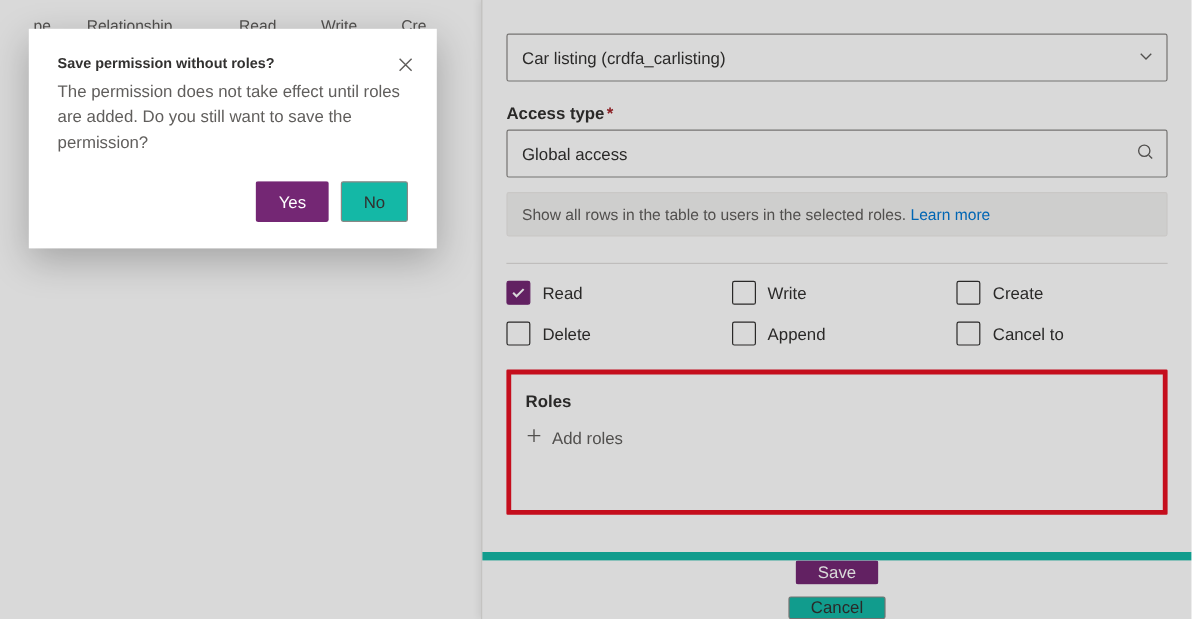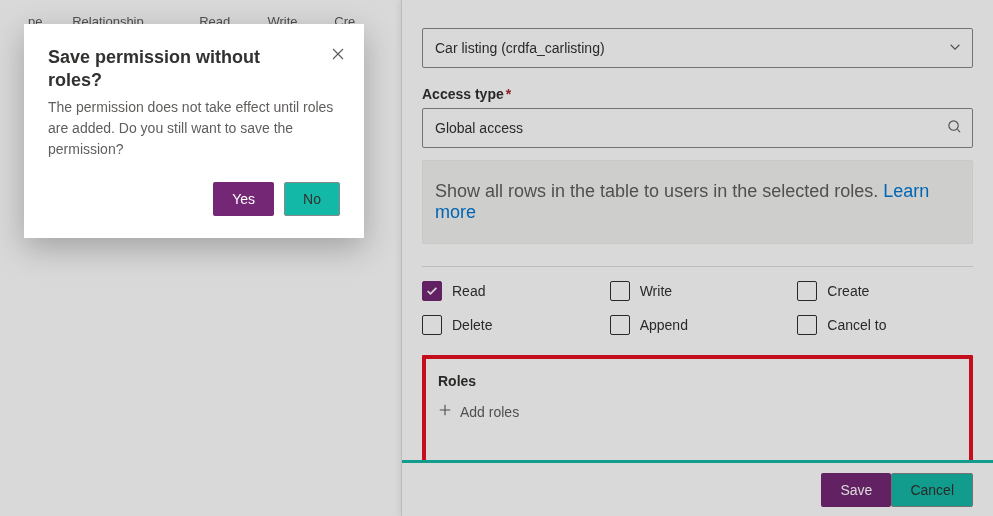--- a/index.html
+++ b/index.html
@@ -16,38 +16,38 @@
   .bg-chk.checked { background:#605e5c; border-color:#605e5c; position:relative; }
   .bg-chk.checked::after { content:""; position:absolute; left:4px; top:1px; width:5px; height:10px; border:solid #fff; border-width:0 2px 2px 0; transform:rotate(45deg); }
 
   
   .right-panel { position: absolute; right: 0; top: 0; width: 592px; height: 516px; border-left: 1px solid #e1dfdd; box-shadow: -2px 0 6px rgba(0,0,0,0.08); padding: 0 20px; background:#fff; }
   .field-label { font-weight: 600; font-size: 14px; color: #323130; margin-bottom: 6px; margin-top: 18px; }
   .req-star { color: #a4262c; margin-left: 2px; }
   .dd { width: 100%; height: 40px; border: 1px solid #8a8886; border-radius: 2px; display:flex; align-items:center; padding:0 12px; color:#323130; background:#fff; position:relative; }
   .dd .chev { position:absolute; right:10px; top:50%; transform:translateY(-50%); }
   .dd .search-ico { position:absolute; right:10px; top:50%; transform:translateY(-50%); }
-  .info-strip { background:#f3f2f1; border:1px solid #edebe9; border-radius:2px; padding:20px 12px; margin-top:12px; font-size:18px; color:#605e5c; }
+  .info-strip { background:#f3f2f1; border:1px solid #edebe9; border-radius:2px; padding:10px 12px; margin-top:12px; font-size:13px; color:#605e5c; }
   .info-strip a { color:#0078d4; text-decoration:none; cursor:pointer; }
   .divider { border:none; border-top:1px solid #e1dfdd; margin:22px 0 0; }
   .priv-grid { display:grid; grid-template-columns: repeat(3, 1fr); gap: 14px 12px; margin-top:14px; }
   .chk-row { display:flex; align-items:center; gap:10px; }
   .chk-box { width:20px; height:20px; border:1px solid #323130; border-radius:2px; display:inline-flex; align-items:center; justify-content:center; background:#fff; }
   .chk-box.on { background:#742774; border-color:#742774; }
   .chk-box.on svg { stroke:#fff; }
   .roles-box { border: 4px solid #e81123; border-radius:1px; padding:14px 12px 52px; margin-top:20px; }
   .add-roles { display:flex; align-items:center; gap:8px; margin-top:14px; color:#605e5c; cursor:pointer; }
-  .footer-bar { position:absolute; bottom:0; left:0; right:0; height:56px; border-top:3px solid #14b8a6; display:flex; align-items:center; justify-content:flex-end; padding:0 20px; background:#fff; }
+  .footer-bar { position:absolute; bottom:0; left:0; right:0; height:56px; border-top:7px solid #14b8a6; display:flex; align-items:center; justify-content:flex-end; gap:10px; padding:0 20px; background:#fff;flex-direction:column; }
   .btn { height:34px; padding:0 18px; border-radius:2px; font-size:14px; cursor:pointer; border:1px solid transparent;text-align:center; }
   .btn-primary { background:#742774; color:#fff; }
   .btn-secondary { background:#14b8a6; color:#323130; border:1px solid #8a8886; }
 
   
   .modal { position:absolute; left:24px; top:24px; width:340px; background:#fff; z-index:10; box-shadow:0 10px 30px rgba(0,0,0,0.25); padding:22px 24px; }
-  .modal h2 { font-size:18px; font-weight:600; color:#323130; line-height:1.3; padding-right:30px; }
+  .modal h2 { font-size:12px; font-weight:600; color:#323130; line-height:1.3; padding-right:30px; }
   .modal .close { position:absolute; right:18px; top:22px; cursor:pointer; }
   .modal p { margin-top:4px; font-size:14px; color:#605e5c; line-height:1.5; }
   .modal .actions { display:flex; justify-content:flex-end; gap:10px; margin-top:22px; }
 </style>
 </head>
 <body>
 
 <div class="app">
 
   <div class="bg-table">

